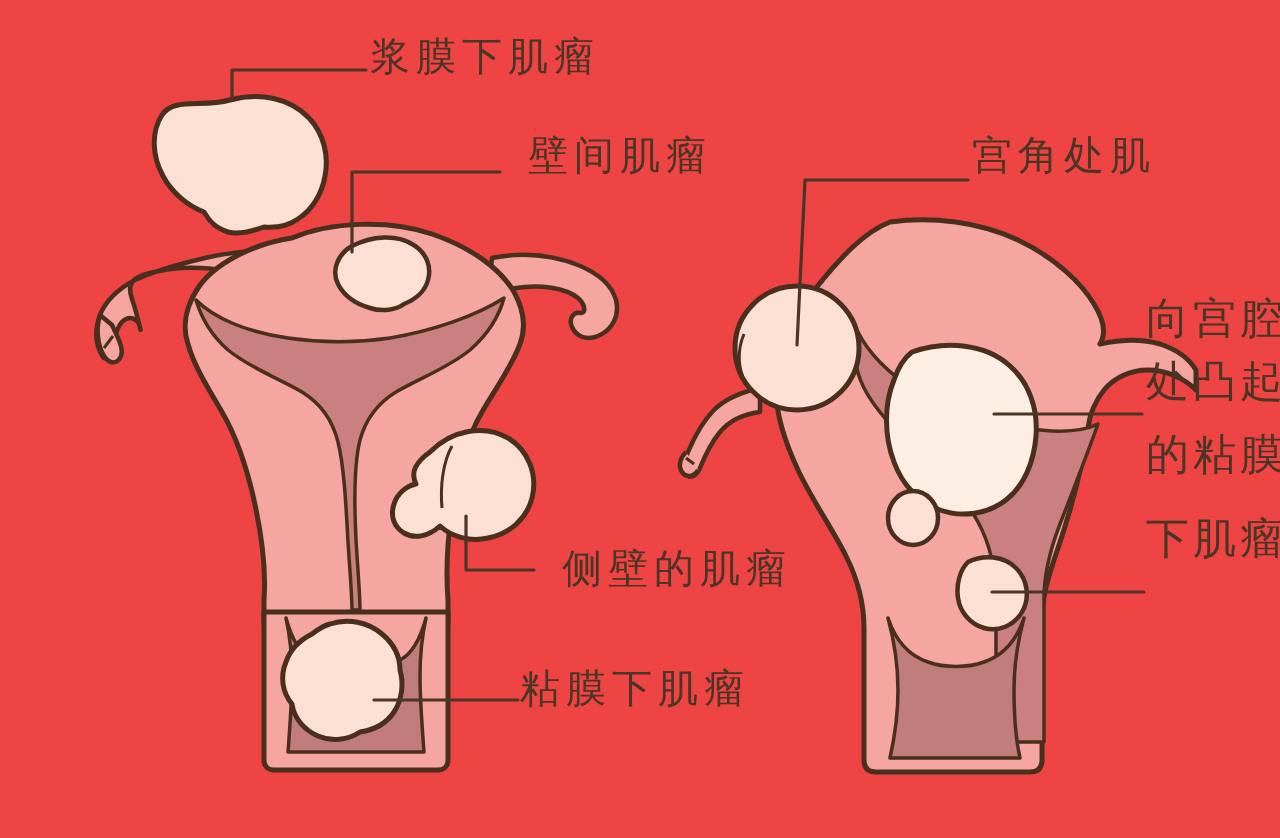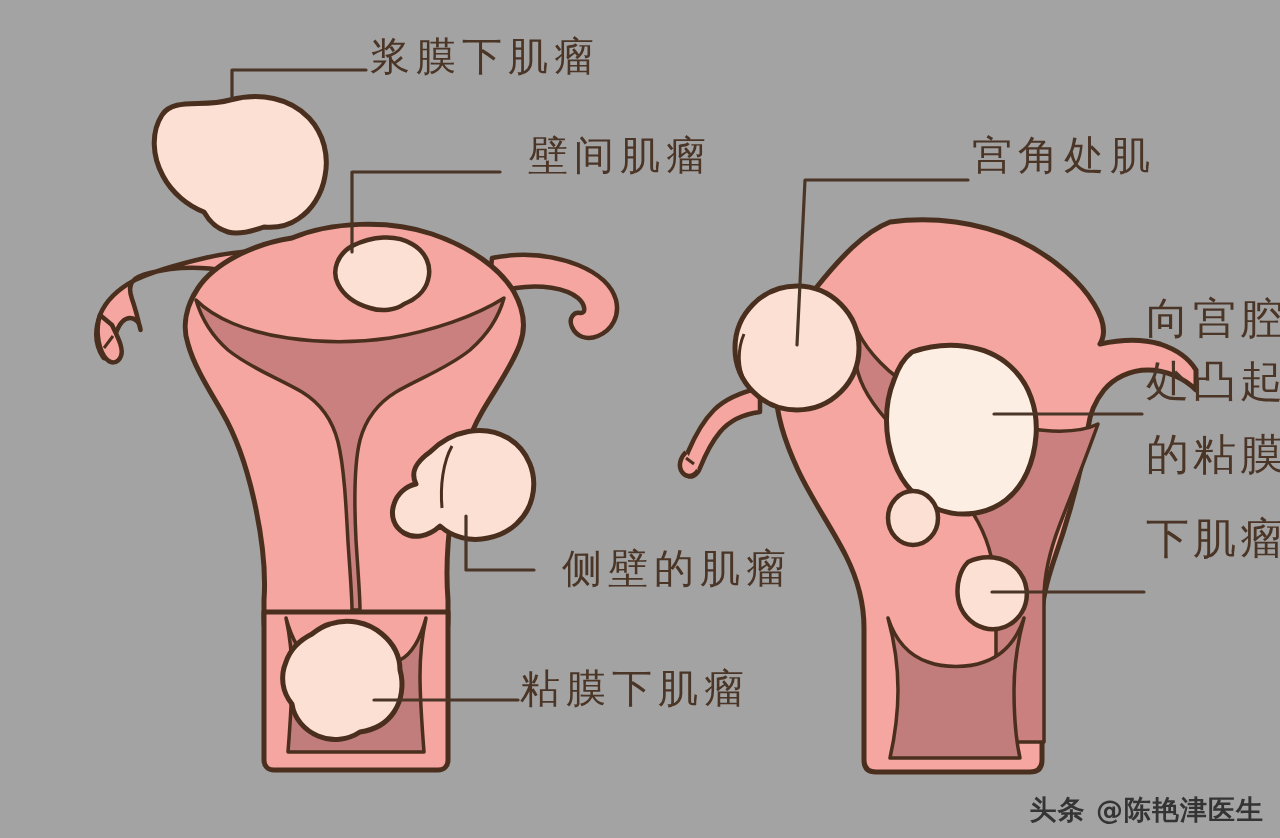--- a/index.html
+++ b/index.html
@@ -7,21 +7,21 @@
     padding: 0;
     background: #ffffff;
   }
   body {
     font-family: "Liberation Sans", "DejaVu Sans", sans-serif;
   }
   #canvas {
     position: relative;
     width: 1280px;
     height: 838px;
-    background: #a3a3a3;
+    background: #ef4444;
     overflow: hidden;
   }
   svg.art {
     position: absolute;
     left: 0;
     top: 0;
     width: 1280px;
     height: 838px;
   }
   .lbl {
@@ -197,15 +197,14 @@
   <div class="lbl" style="left:538px; top:548px;margin-left:24px;">侧壁的肌瘤</div>
 
   <div class="lbl" style="left:520px; top:668px;">粘膜下肌瘤</div>
 
 
   <div class="lbl-side" style="left:1146px; top:300px;">向宫腔</div>
   <div class="lbl-side" style="left:1146px; top:363px;">处凸起</div>
   <div class="lbl-side" style="left:1146px; top:436px;">的粘膜</div>
   <div class="lbl-side" style="left:1146px; top:520px;">下肌瘤</div>
 
-  <div class="watermark">头条 @陈艳津医生</div>
 
 </div>
 
 </body></html>

